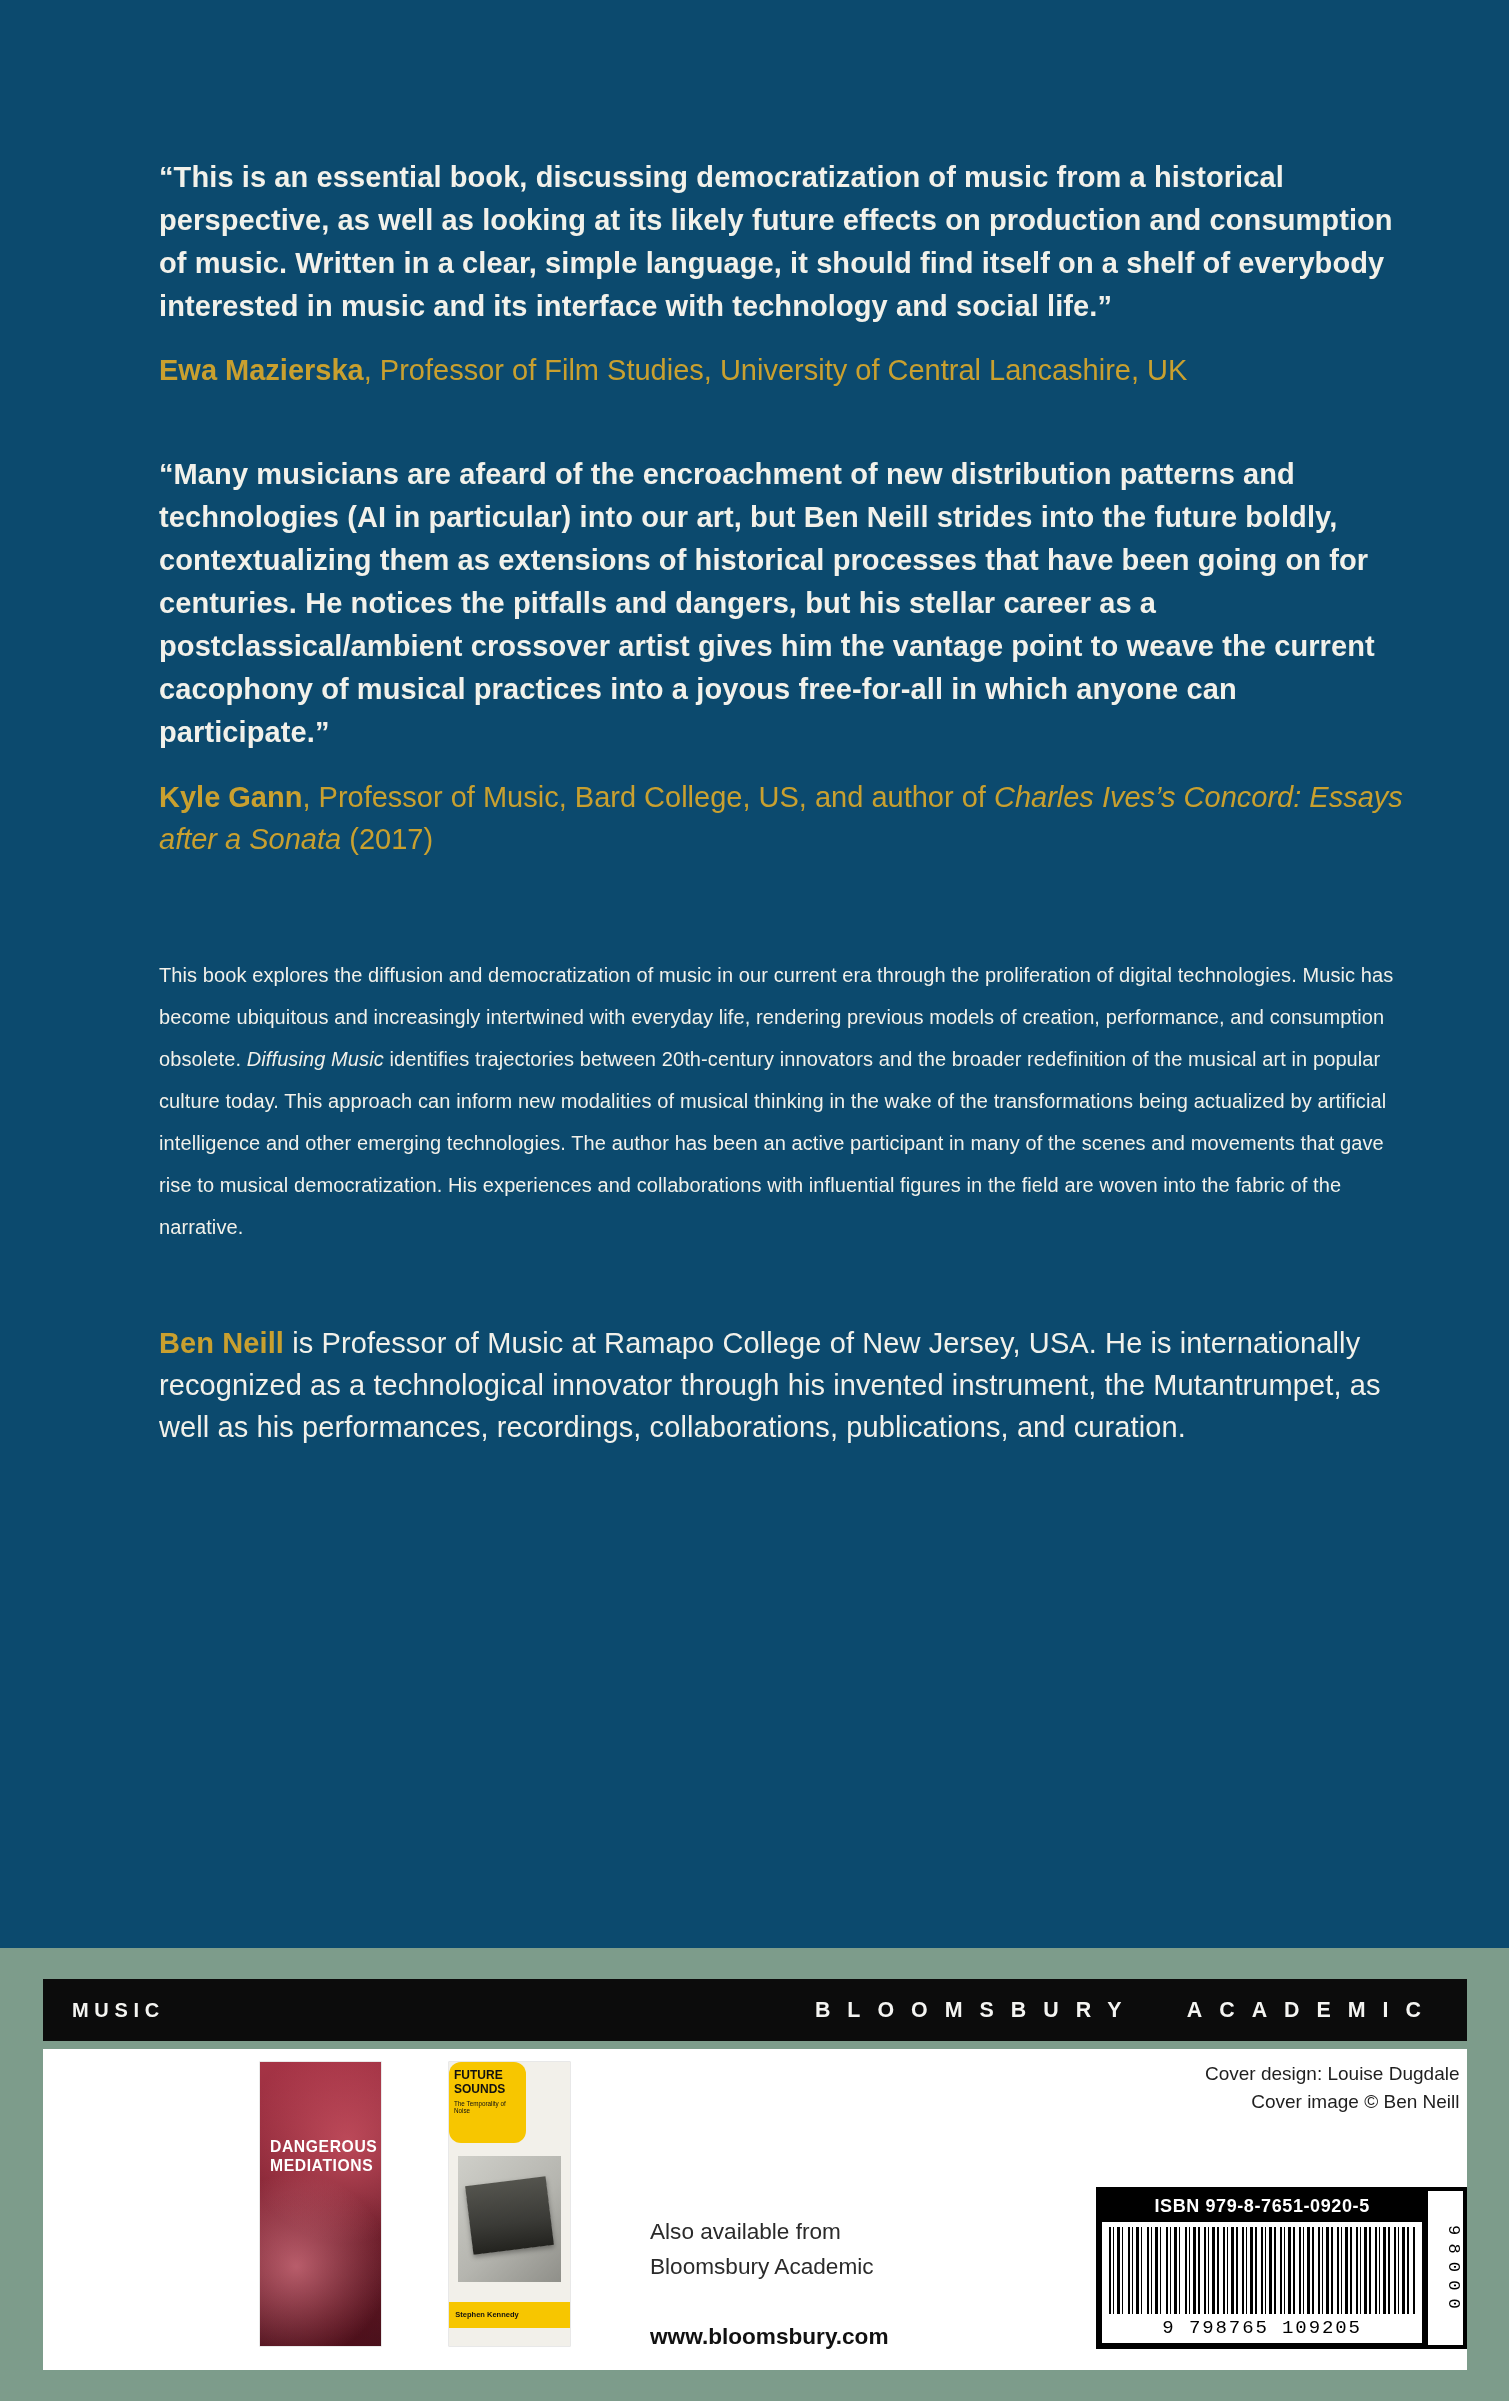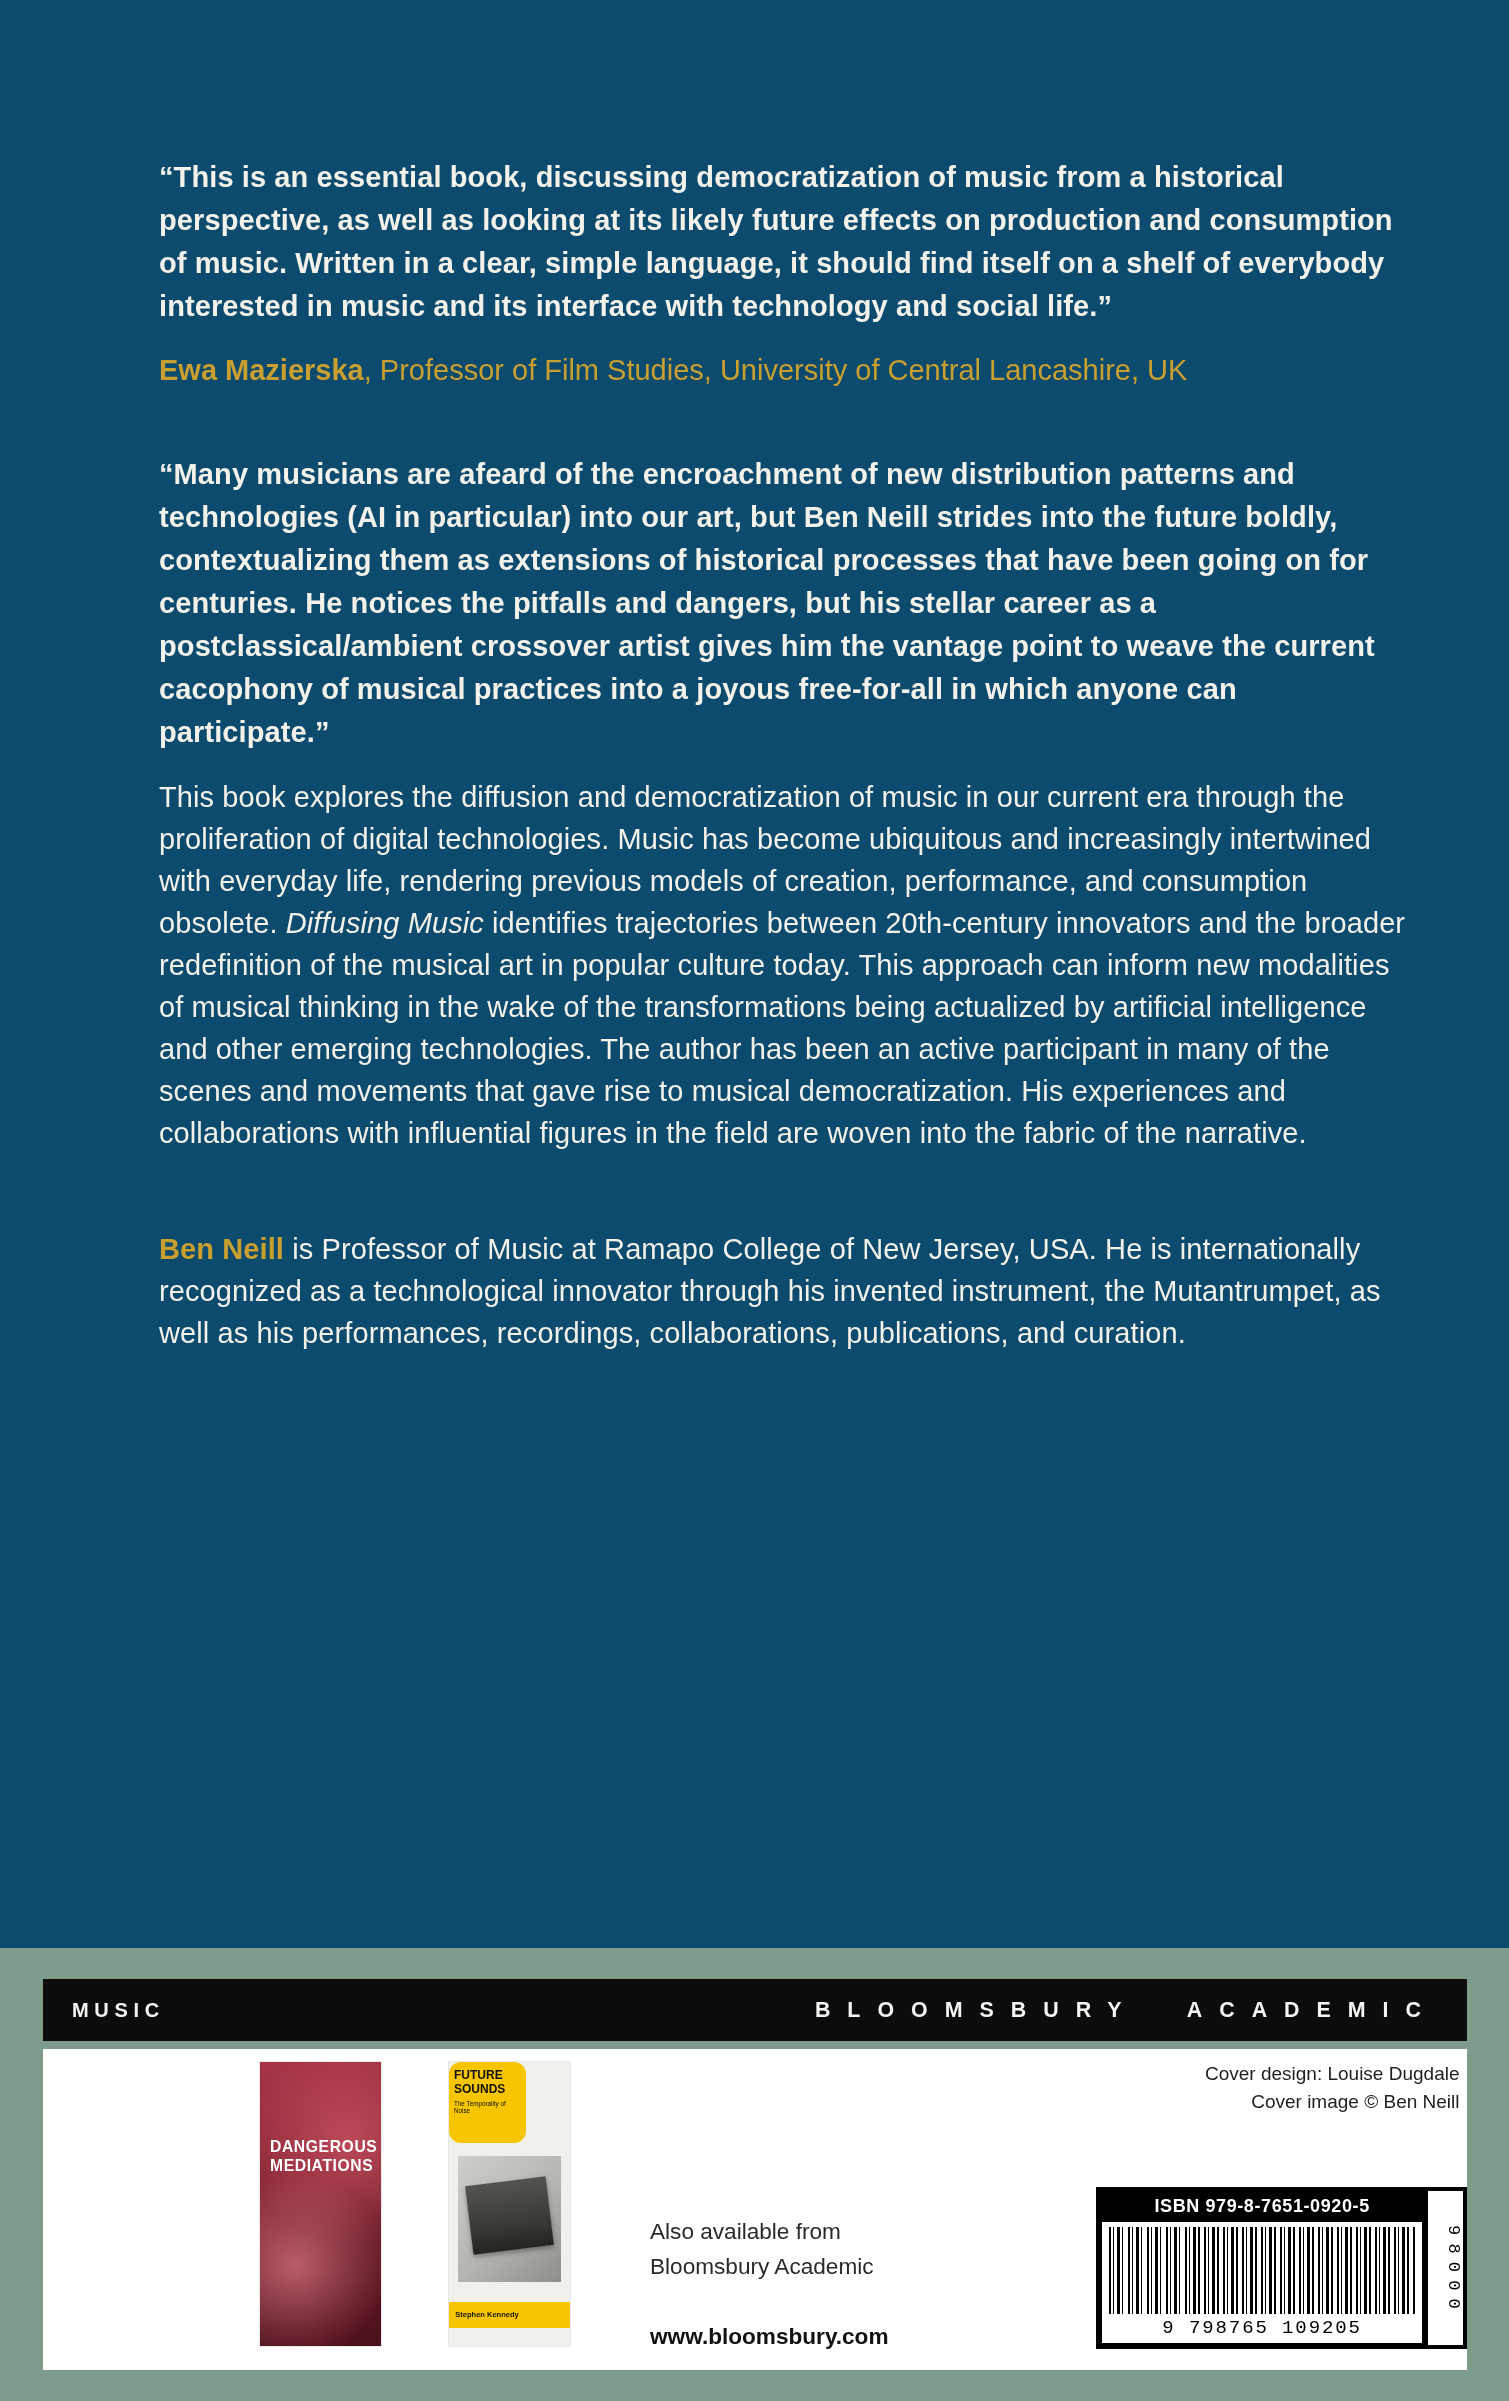--- a/index.html
+++ b/index.html
@@ -24,21 +24,21 @@
   }
   .attribution {
     font-size:29px; line-height:42px; font-weight:400;
     color:#c9a02f;
   }
   .attribution strong { font-weight:700; }
   .attribution em { font-style:italic; }
   .attr-1 { margin-bottom:62px;margin-top:12px; }
   .attr-2 { margin-bottom:94px; }
   .body-text {
-    font-size:29px; line-height:42px; font-weight:400;
+    font-size:20px; line-height:42px; font-weight:400;
     color:#f2f1ea; margin-bottom:74px;
     letter-spacing:0.1px;
   }
   .body-text em { font-style:italic; }
   .bio {
     font-size:29px; line-height:42px; font-weight:400;
     color:#f2f1ea; letter-spacing:0.1px;
   }
   .bio strong { color:#c9a02f; font-weight:700; }
 
@@ -168,20 +168,23 @@
 
     <p class="quote">
       <span>“This is an essential book, discussing democratization of music from a historical perspective, as well as looking at its likely future effects on production and consumption of music. Written in a clear, simple language, it should find itself on a shelf of everybody interested in music and its interface with technology and social life.”</span>
     </p>
     <p class="attribution attr-1">
       <strong>Ewa Mazierska</strong><span>, Professor of Film Studies, University of Central Lancashire, UK</span>
     </p>
 
     <p class="quote">
       <span>“Many musicians are afeard of the encroachment of new distribution patterns and technologies (AI in particular) into our art, but Ben Neill strides into the future boldly, contextualizing them as extensions of historical processes that have been going on for centuries. He notices the pitfalls and dangers, but his stellar career as a postclassical/ambient crossover artist gives him the vantage point to weave the current cacophony of musical practices into a joyous free-for-all in which anyone can participate.”</span>
+    </p>
+    <p class="attribution attr-2">
+      <strong>Kyle Gann</strong><span>, Professor of Music, Bard College, US, and author of </span><em>Charles Ives’s Concord: Essays after a Sonata</em><span> (2017)</span>
     </p>
 
     <p class="body-text">
       <span>This book explores the diffusion and democratization of music in our current era through the proliferation of digital technologies. Music has become ubiquitous and increasingly intertwined with everyday life, rendering previous models of creation, performance, and consumption obsolete. </span><em>Diffusing Music</em><span> identifies trajectories between 20th-century innovators and the broader redefinition of the musical art in popular culture today. This approach can inform new modalities of musical thinking in the wake of the transformations being actualized by artificial intelligence and other emerging technologies. The author has been an active participant in many of the scenes and movements that gave rise to musical democratization. His experiences and collaborations with influential figures in the field are woven into the fabric of the narrative.</span>
     </p>
 
     <p class="bio">
       <strong>Ben Neill</strong><span> is Professor of Music at Ramapo College of New Jersey, USA. He is internationally recognized as a technological innovator through his invented instrument, the Mutantrumpet, as well as his performances, recordings, collaborations, publications, and curation.</span>
     </p>
 

